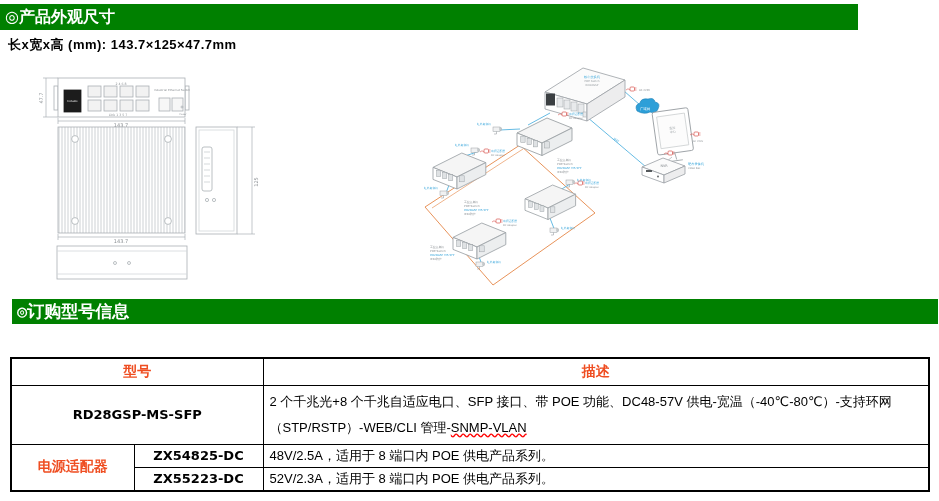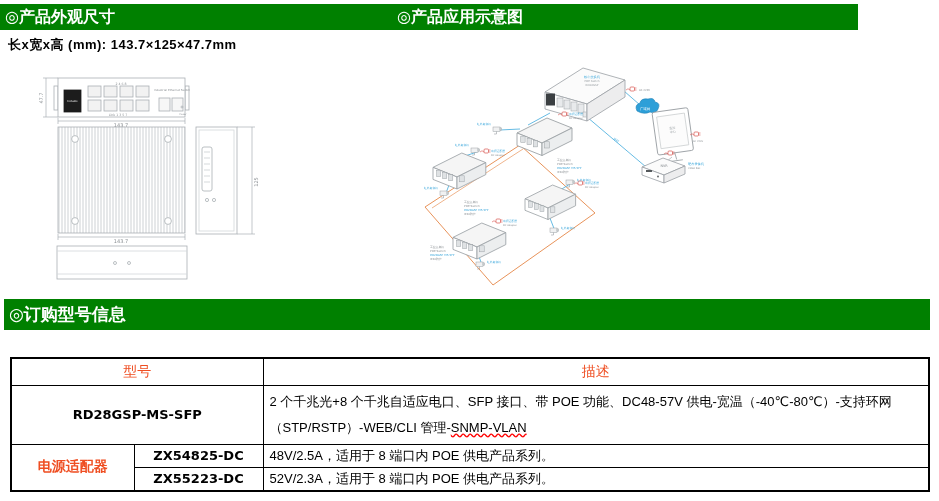--- a/index.html
+++ b/index.html
@@ -3,42 +3,41 @@
 <meta charset="utf-8">
 <style>
   html,body{margin:0;padding:0;background:#ffffff;}
   body{width:939px;height:501px;position:relative;overflow:hidden;
        font-family:"Liberation Sans","DejaVu Sans",sans-serif;color:#000;}
   .abs{position:absolute;}
   .greenbar{background:#008000;color:#ffffff;font-weight:bold;display:flex;align-items:center;}
   .bar-top{left:0;top:4px;width:858px;height:26px;font-size:16px;}
   .bar-top .t1{margin-left:5px;}
   .bar-top .t2{position:absolute;left:397px;}
-  .bar-mid{left:4px;top:299px;width:926px;height:31px;font-size:17px;}
+  .bar-mid{left:12px;top:299px;width:926px;height:25px;font-size:17px;font-family:Liberation Mono, monospace;}
   .bar-mid .t1{margin-left:5px;}
   .dimline{left:8px;top:36px;font-size:13px;font-weight:bold;letter-spacing:0.5px;}
   
   .ordertable{left:10px;top:357px;}
   table{border-collapse:collapse;table-layout:fixed;}
   td{border:1px solid #000;font-size:13px;vertical-align:middle;overflow:hidden;}
   table{border:2px solid #000;}
-  .th{color:#ef4e22;font-weight:normal;text-align:center;font-size:14px;}
+  .th{color:#ef4e22;font-weight:bold;text-align:center;font-size:14px;}
   .model{font-weight:bold;text-align:center;font-family:"DejaVu Sans","Liberation Sans",sans-serif;letter-spacing:0px;}
   .desc{padding:2px 6px;text-align:left;}
   .desc-long{line-height:26px;margin-top:40px;}
   .squiggle{text-decoration:underline;text-decoration-style:wavy;text-decoration-color:#ff0000;text-decoration-skip-ink:none;}
   .grouplbl{color:#ef4e22;font-weight:bold;text-align:center;font-size:14px;}
   svg text{font-family:"DejaVu Sans","Liberation Sans",sans-serif;}
 </style>
 </head>
 <body>
 
 <div class="abs greenbar bar-top">
   <span class="t1">◎产品外观尺寸</span>
-  <span class="t2">◎产品应用示意图</span>
 </div>
 
 <div class="abs dimline">长x宽x高 (mm): 143.7×125×47.7mm</div>
 
 <svg class="abs" style="left:25px;top:60px" width="245" height="232" viewBox="0 0 245 232">
   <defs>
     <pattern id="ribs" width="3" height="4" patternUnits="userSpaceOnUse">
       <path d="M1,0 V4" stroke="#cdd1d4" stroke-width="1"></path>
     </pattern>
   </defs>

